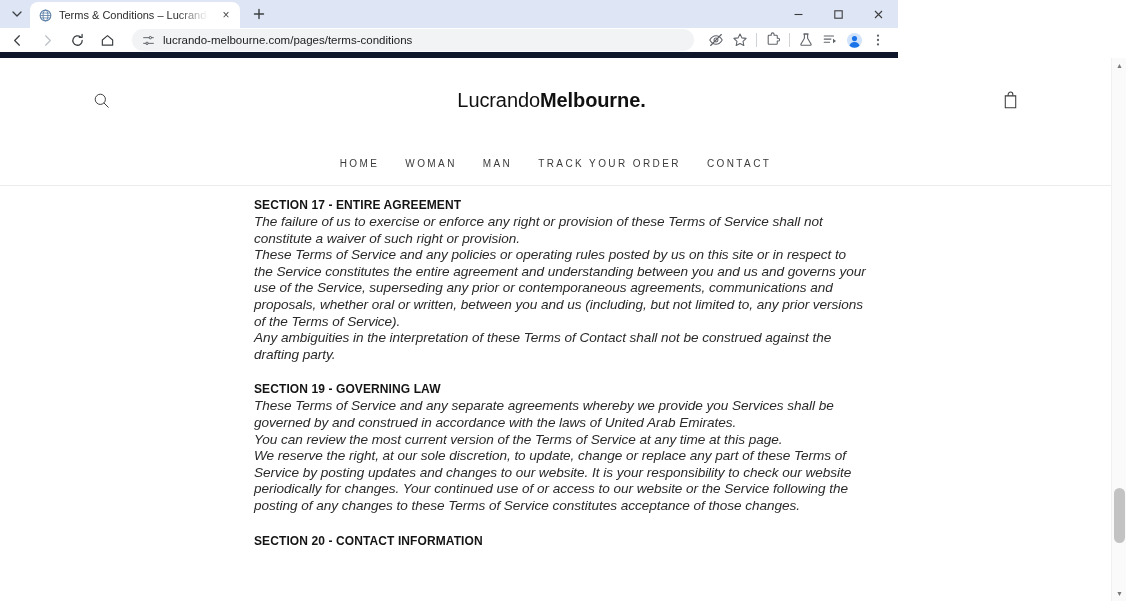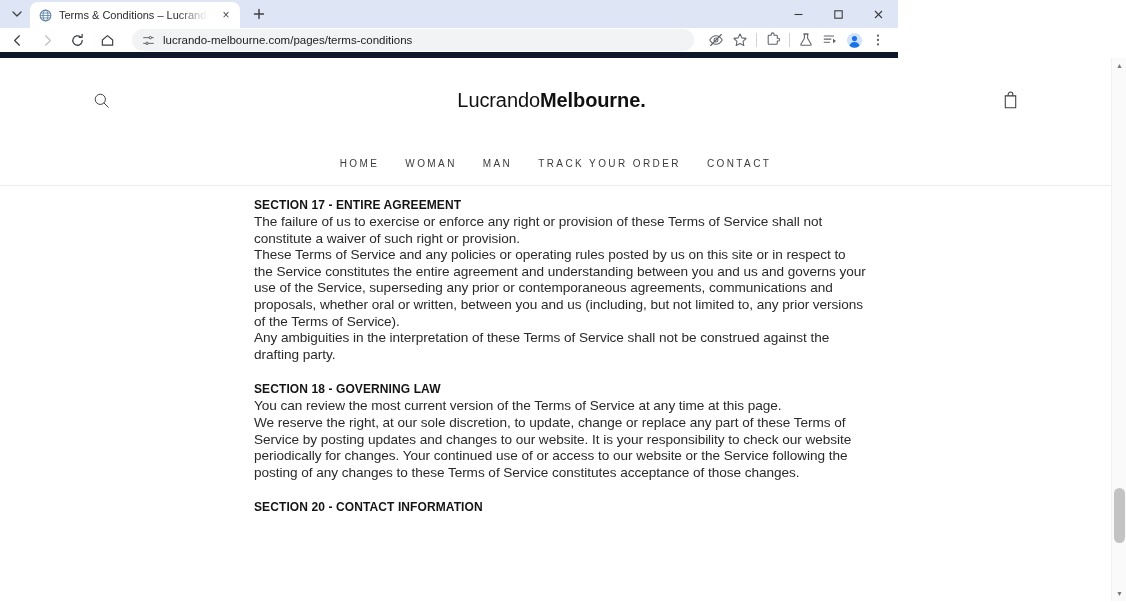--- a/index.html
+++ b/index.html
@@ -169,20 +169,21 @@
     letter-spacing: 0.1px;
     margin-bottom: 2px;
   }
   .sec-h.spaced { margin-top: 19px; }
   .sec-p {
     font-size: 13.6px;
     line-height: 16.6px;
     color: #2a2a2a;
     max-width: 612px;
     letter-spacing: -0.05px;
+    font-style: italic;
   }
   .sec-p + .sec-p { margin-top: 0; }
   .gap-para { height: 16px; }
 
   
   .scrollbar {
     position:absolute; top:0; right:0;
     width:15px; height:543px;
     background:#fafafa;
     border-left:1px solid #f0f0f0;
@@ -364,23 +365,24 @@
         <a class="nav-link">Man</a>
         <a class="nav-link">Track your order</a>
         <a class="nav-link">Contact</a>
       </div>
 
       <div class="article">
 
         <h2 class="sec-h">SECTION 17 - ENTIRE AGREEMENT</h2>
         <p class="sec-p">The failure of us to exercise or enforce any right or provision of these Terms of Service shall not constitute a waiver of such right or provision.</p>
         <p class="sec-p">These Terms of Service and any policies or operating rules posted by us on this site or in respect to the Service constitutes the entire agreement and understanding between you and us and governs your use of the Service, superseding any prior or contemporaneous agreements, communications and proposals, whether oral or written, between you and us (including, but not limited to, any prior versions of the Terms of Service).</p>
-        <p class="sec-p">Any ambiguities in the interpretation of these Terms of Service shall not be construed against the drafting party.</p>
-
-        <h2 class="sec-h spaced">SECTION 18 - GOVERNING LAW</h2>
+        <p class="sec-p">Any ambiguities in the interpretation of these Terms of Contact shall not be construed against the drafting party.</p>
+
+        <h2 class="sec-h spaced">SECTION 19 - GOVERNING LAW</h2>
+        <p class="sec-p">These Terms of Service and any separate agreements whereby we provide you Services shall be governed by and construed in accordance with the laws of United Arab Emirates.</p>
 
         <p class="sec-p">You can review the most current version of the Terms of Service at any time at this page.</p>
         <p class="sec-p">We reserve the right, at our sole discretion, to update, change or replace any part of these Terms of Service by posting updates and changes to our website. It is your responsibility to check our website periodically for changes. Your continued use of or access to our website or the Service following the posting of any changes to these Terms of Service constitutes acceptance of those changes.</p>
 
         <h2 class="sec-h spaced">SECTION 20 - CONTACT INFORMATION</h2>
         <div class="gap-para"></div>
 
       </div>
     </div>
 

